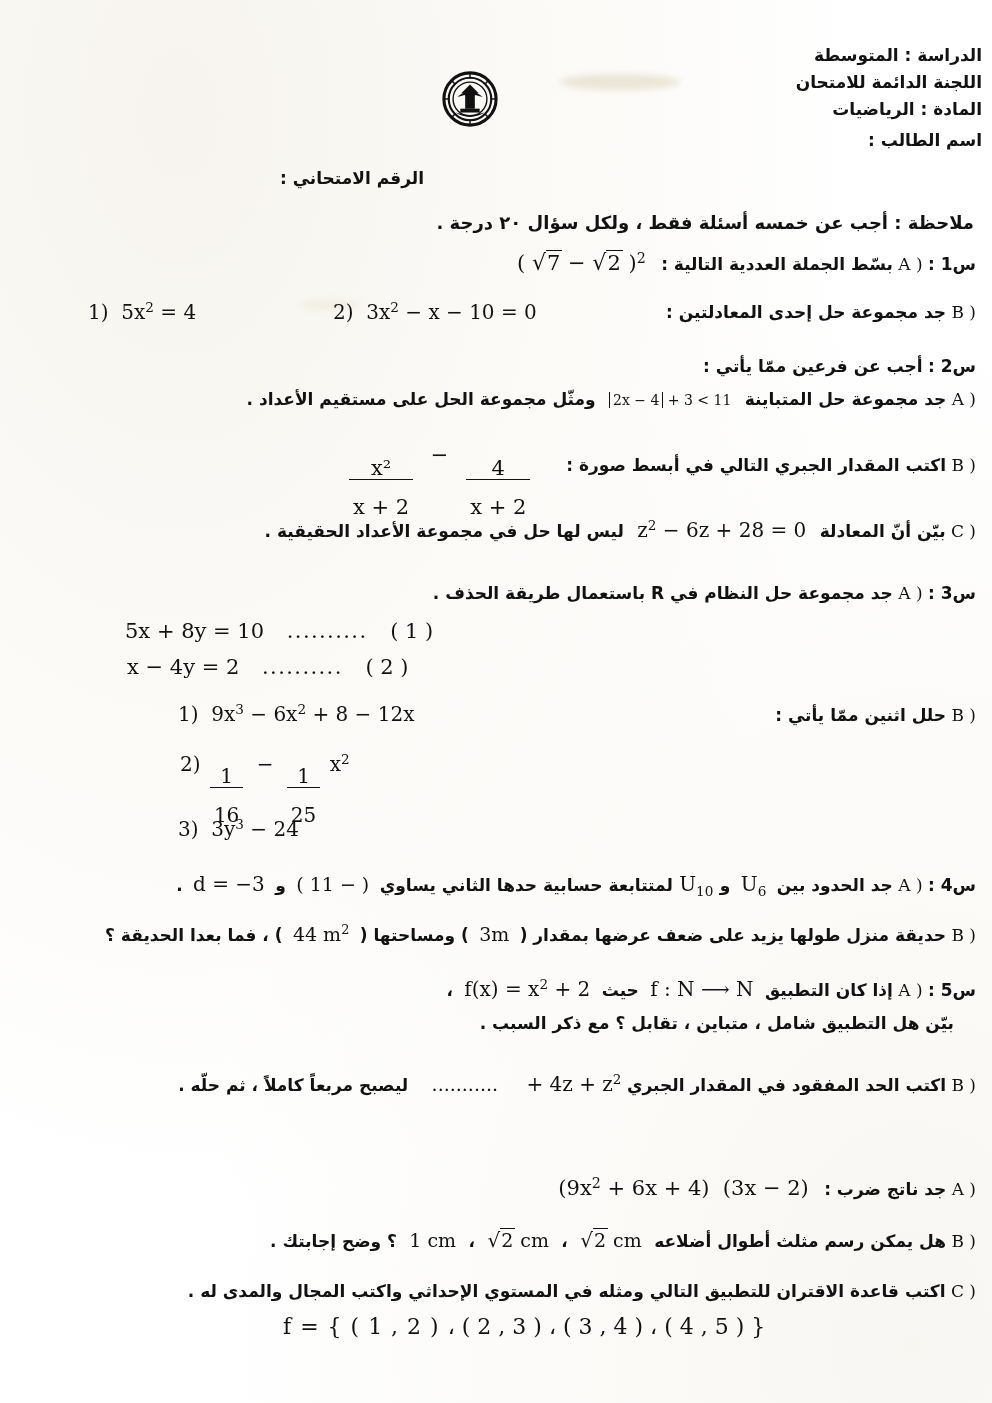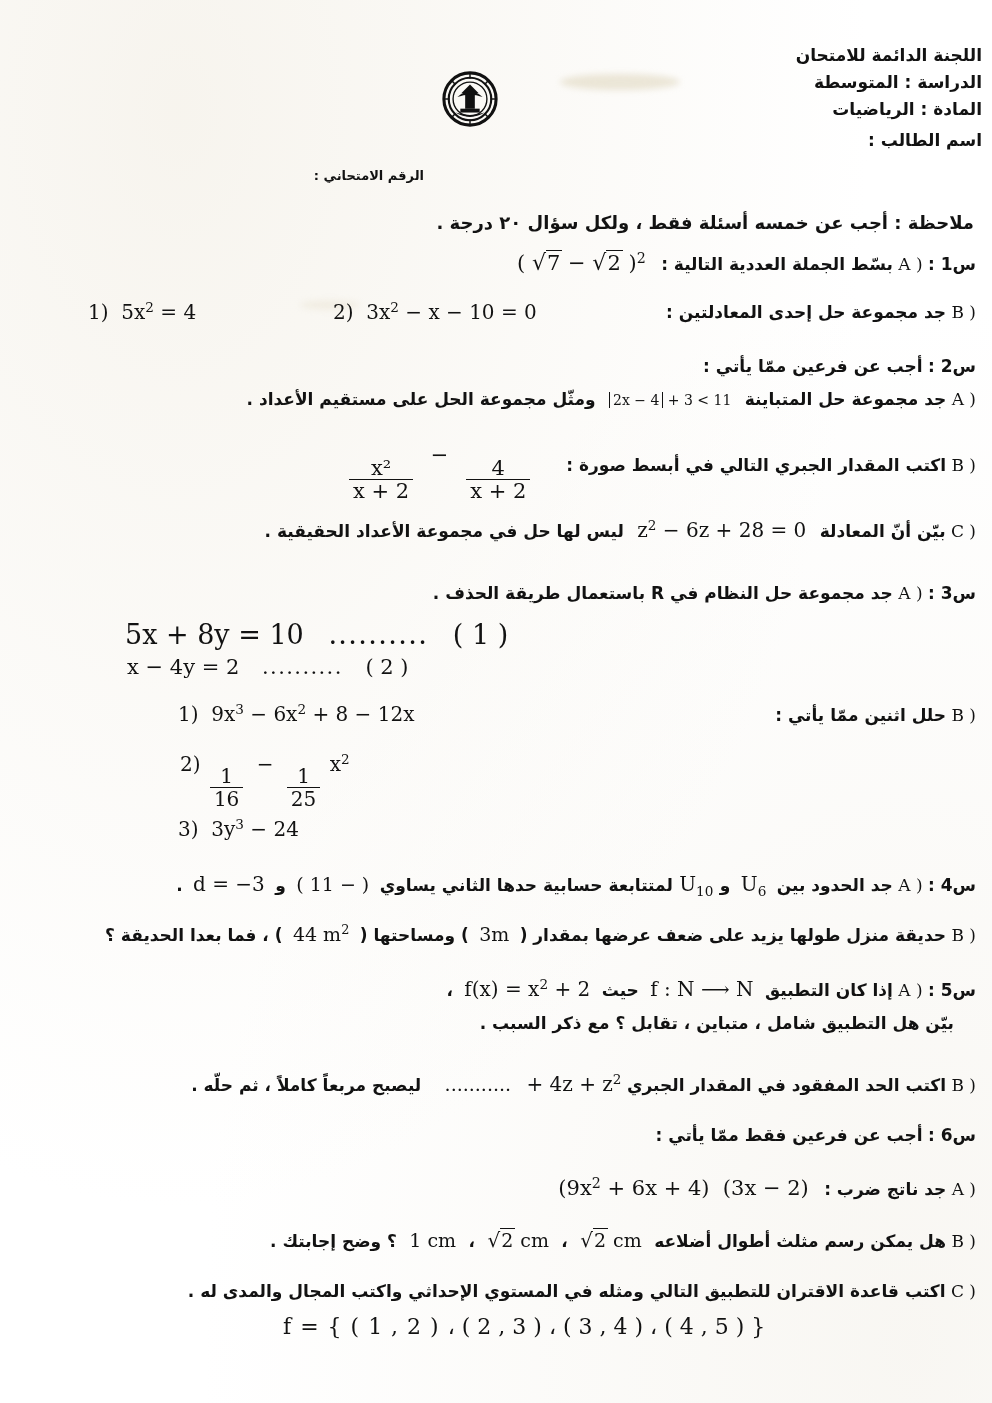--- a/index.html
+++ b/index.html
@@ -76,21 +76,21 @@
   }
   #header-right .line {
     font-size: 17px;
     line-height: 27px;
   }
   #student-name-line { margin-top: 4px; }
   #exam-number-line {
     position: absolute;
     right: 568px;
     top: 168px;
-    font-size: 13px;
+    font-size: 17px;
   }
 
   
   #emblem {
     position: absolute;
     left: 441px;
     top: 70px;
     width: 58px;
     height: 58px;
   }
@@ -139,21 +139,21 @@
   .frac {
     display: inline-flex;
     flex-direction: column;
     align-items: center;
     vertical-align: -0.62em;
     margin: 0 3px;
     font-family: "DejaVu Serif", "Liberation Serif", serif;
   }
   .frac > .num { padding: 0 4px; line-height: 1.05; }
   .frac > .den {
-    padding: 0 4px;
+    padding: 16px 4px;
     border-top: 1.7px solid #121212;
     line-height: 1.12;
   }
 
   
   .absbar {
     display: inline-block;
     border-left: 1.6px solid #121212;
     border-right: 1.6px solid #121212;
     padding: 0 3px;
@@ -190,22 +190,22 @@
       </g>
       <path d="M30 15 L21 24 L25 24 L25 40 L35 40 L35 24 L39 24 Z" fill="#111"></path>
       <path d="M17 28 q13 -12 26 0 q-13 -5 -26 0 z" fill="#111"></path>
       <rect x="20" y="40" width="20" height="4" fill="#111"></rect>
       <path d="M15 44 q15 9 30 0 q-15 5 -30 0 z" fill="#111"></path>
     </svg>
   </div>
 
 
   <div id="header-right">
+    <div class="ar line">الدراسة : المتوسطة</div>
     <div class="ar line">اللجنة الدائمة للامتحان</div>
-    <div class="ar line">الدراسة : المتوسطة</div>
     <div class="ar line">المادة : الرياضيات</div>
     <div class="ar line" id="student-name-line">اسم الطالب :</div>
   </div>
 
   <div class="ar" id="exam-number-line">الرقم الامتحاني :</div>
 
   <div class="ar" id="note">ملاحظة : أجب عن خمسه أسئلة فقط ، ولكل سؤال ٢٠ درجة .</div>
 
   <div class="q-line q-right" style="top:250px;">
     <span class="ar">س1 :</span>
@@ -260,21 +260,21 @@
     <span class="ar">بيّن أنّ المعادلة</span>
     <span class="math" style="font-size:20px;margin:0 8px;">z<span class="sup">2</span> − 6z + 28 = 0</span>
     <span class="ar">ليس لها حل في مجموعة الأعداد الحقيقية .</span>
   </div>
 
   <div class="q-line q-right" style="top:583px;">
     <span class="ar">س3 :</span>
     <span class="lat">A )</span>
     <span class="ar">جد مجموعة حل النظام في R باستعمال طريقة الحذف .</span>
   </div>
-  <div class="q-line math" style="left:125px;top:619px;font-size:27px;">
+  <div class="q-line math" style="left:125px;top:619px;font-size:21px;">
     <span>5x + 8y = 10</span>
     <span class="dots" style="margin:0 16px;">..........</span>
     <span>( 1 )</span>
   </div>
   <div class="q-line math" style="left:127px;top:655px;font-size:21px;">
     <span>x − 4y = 2</span>
     <span class="dots" style="margin:0 16px;">..........</span>
     <span>( 2 )</span>
   </div>
 
@@ -335,28 +335,24 @@
     <span class="ar">حيث</span>
     <span class="math" style="font-size:20px;margin:0 6px;">f(x) = x<span class="sup">2</span> + 2</span>
     <span class="ar">،</span>
   </div>
   <div class="q-line q-right ar" style="top:1013px;right:38px;">بيّن هل التطبيق شامل ، متباين ، تقابل ؟ مع ذكر السبب .</div>
 
   <div class="q-line q-right" style="top:1072px;">
     <span class="lat">B )</span>
     <span class="ar">اكتب الحد المفقود في المقدار الجبري</span>
     <span class="math dots" style="font-size:19px;margin:0 8px;">...........</span>
-    <span class="math" style="font-size:20px;margin-left:2px;">+ 4z + z<span class="sup">2</span></span>
+    <span class="math" style="font-size:20px;margin-left:15px;">+ 4z + z<span class="sup">2</span></span>
     <span class="ar" style="margin-right:10px;">ليصبح مربعاً كاملاً ، ثم حلّه .</span>
   </div>
 
-  <div class="q-line q-right" style="top:1125px;">
-    <span class="ar">س6 :</span>
-    <span class="ar">أجب عن فرعين فقط ممّا يأتي :</span>
-  </div>
 
   <div class="q-line q-right" style="top:1176px;">
     <span class="lat">A )</span>
     <span class="ar">جد ناتج ضرب :</span>
     <span class="math" style="font-size:21px;margin-right:10px;">(9x<span class="sup">2</span> + 6x + 4)&nbsp;&nbsp;(3x − 2)</span>
   </div>
 
   <div class="q-line q-right" style="top:1228px;">
     <span class="lat">B )</span>
     <span class="ar">هل يمكن رسم مثلث أطوال أضلاعه</span>

